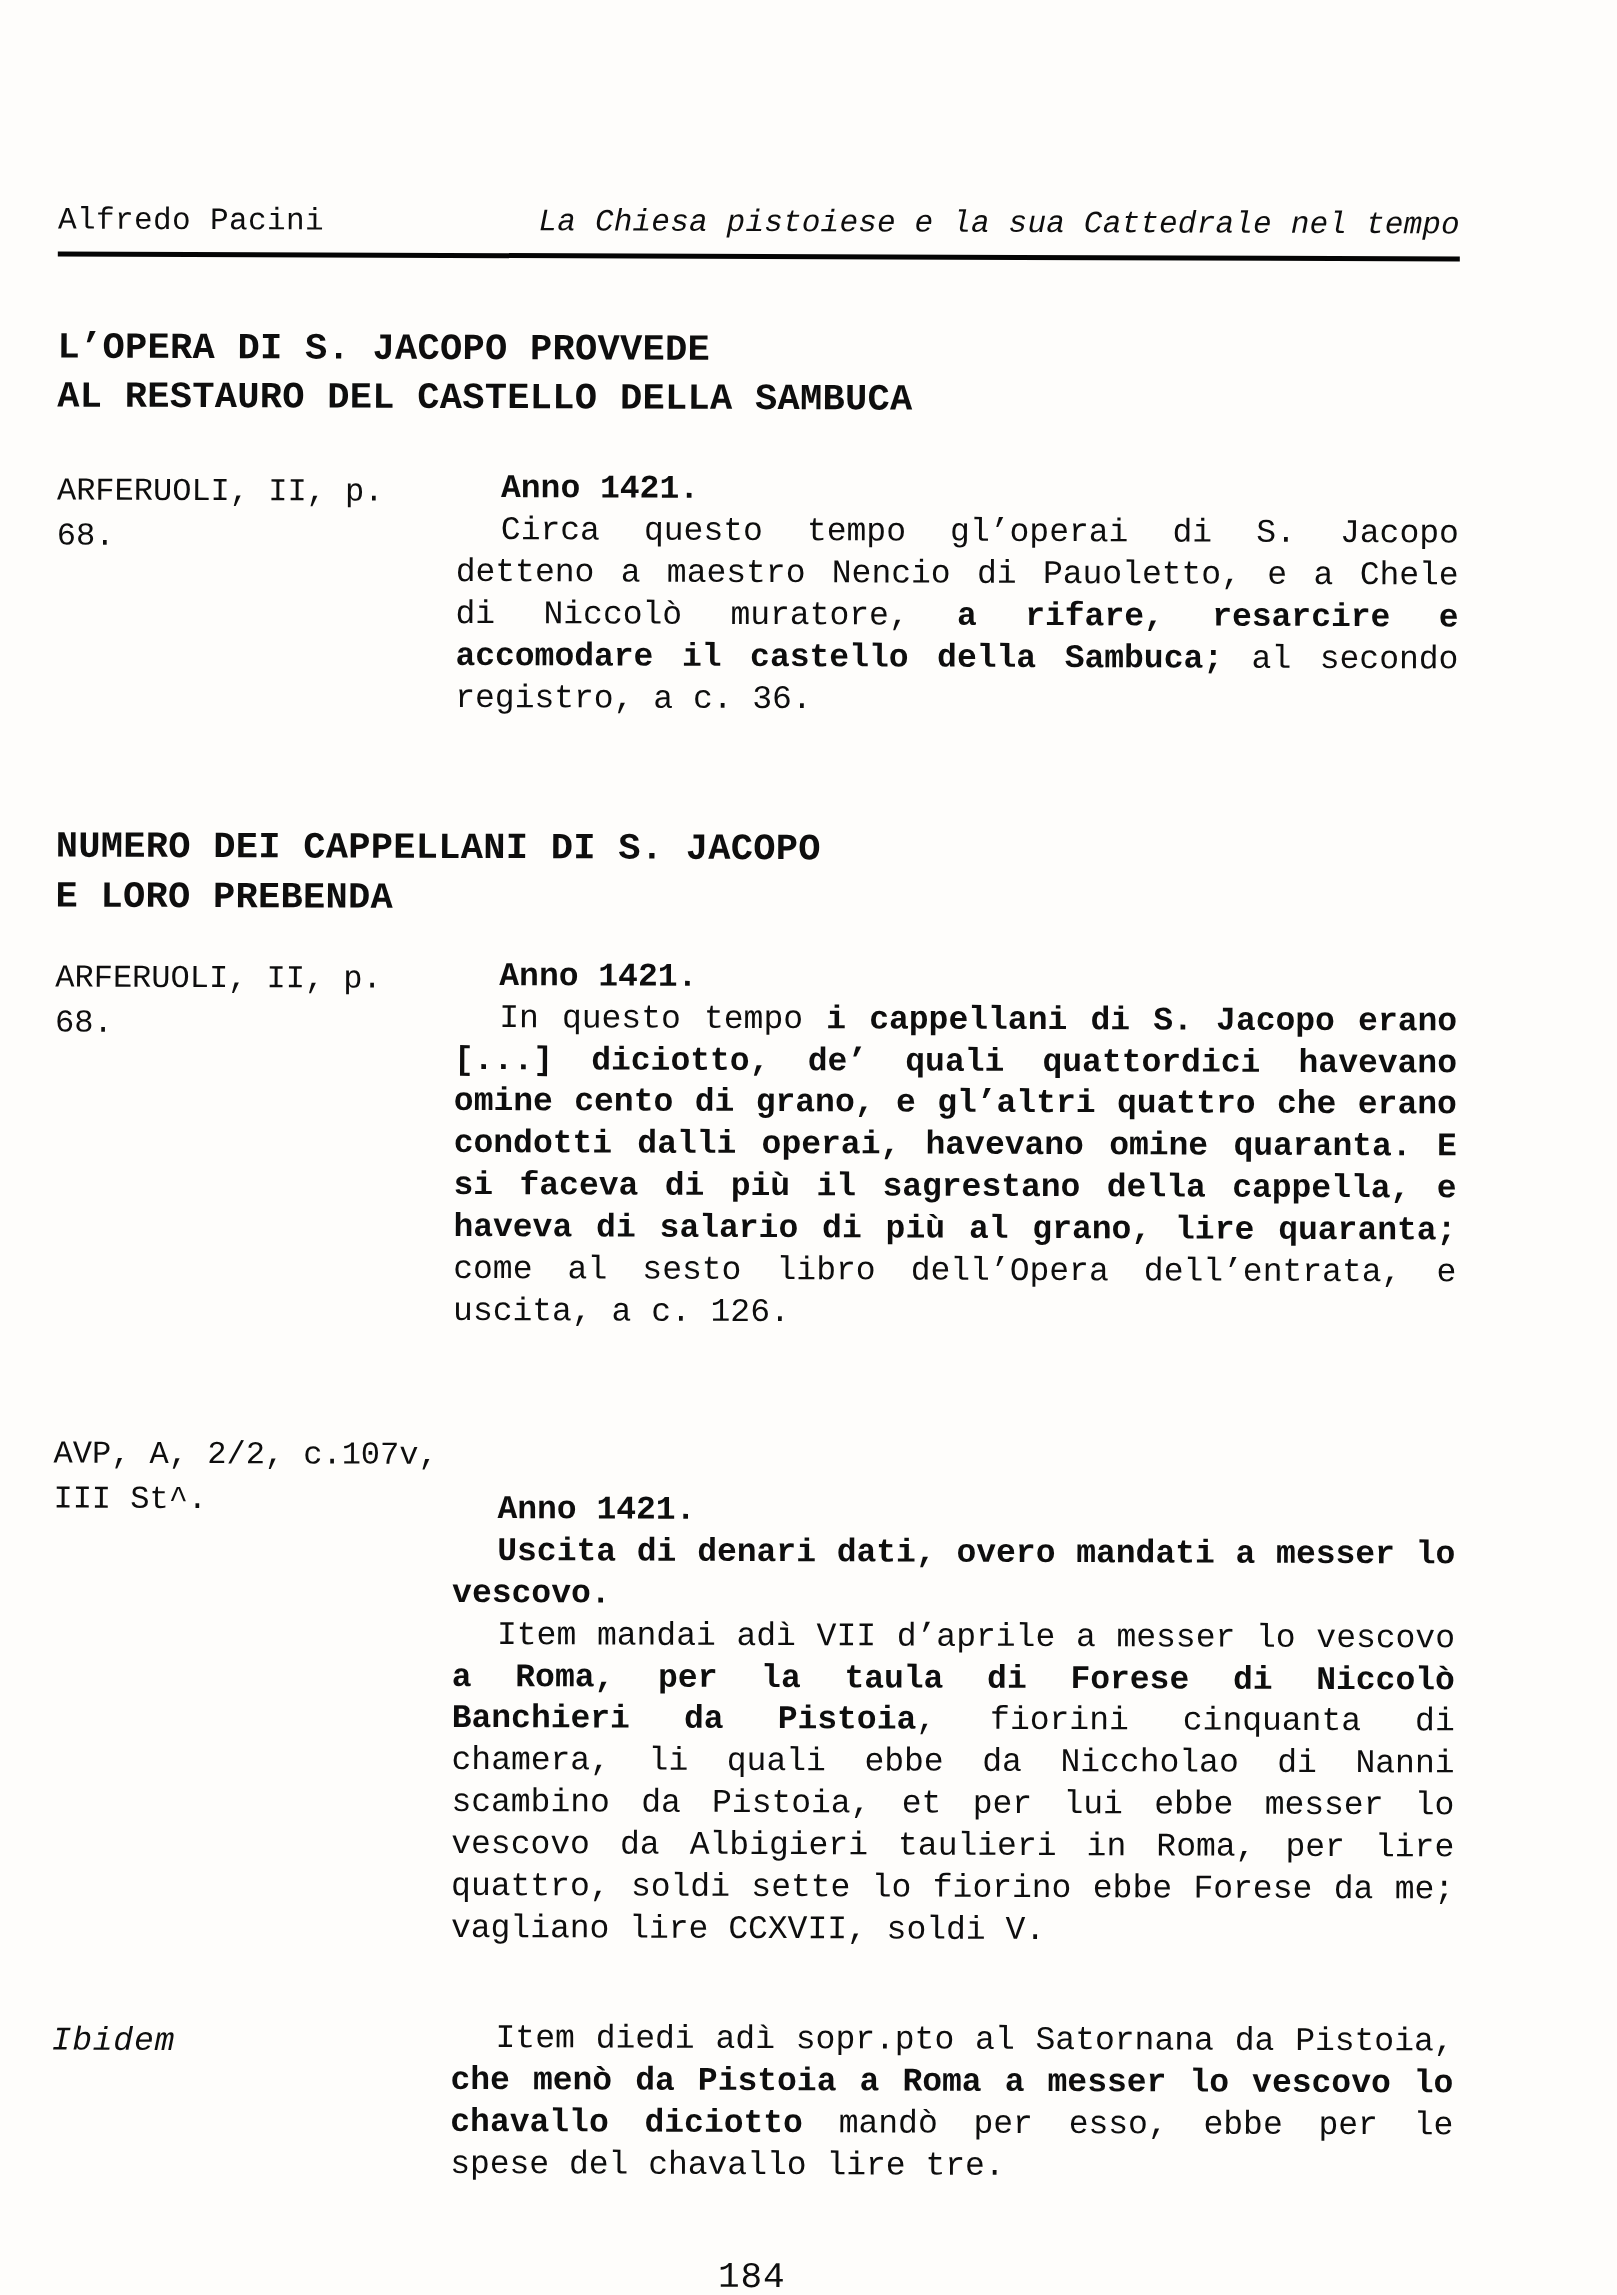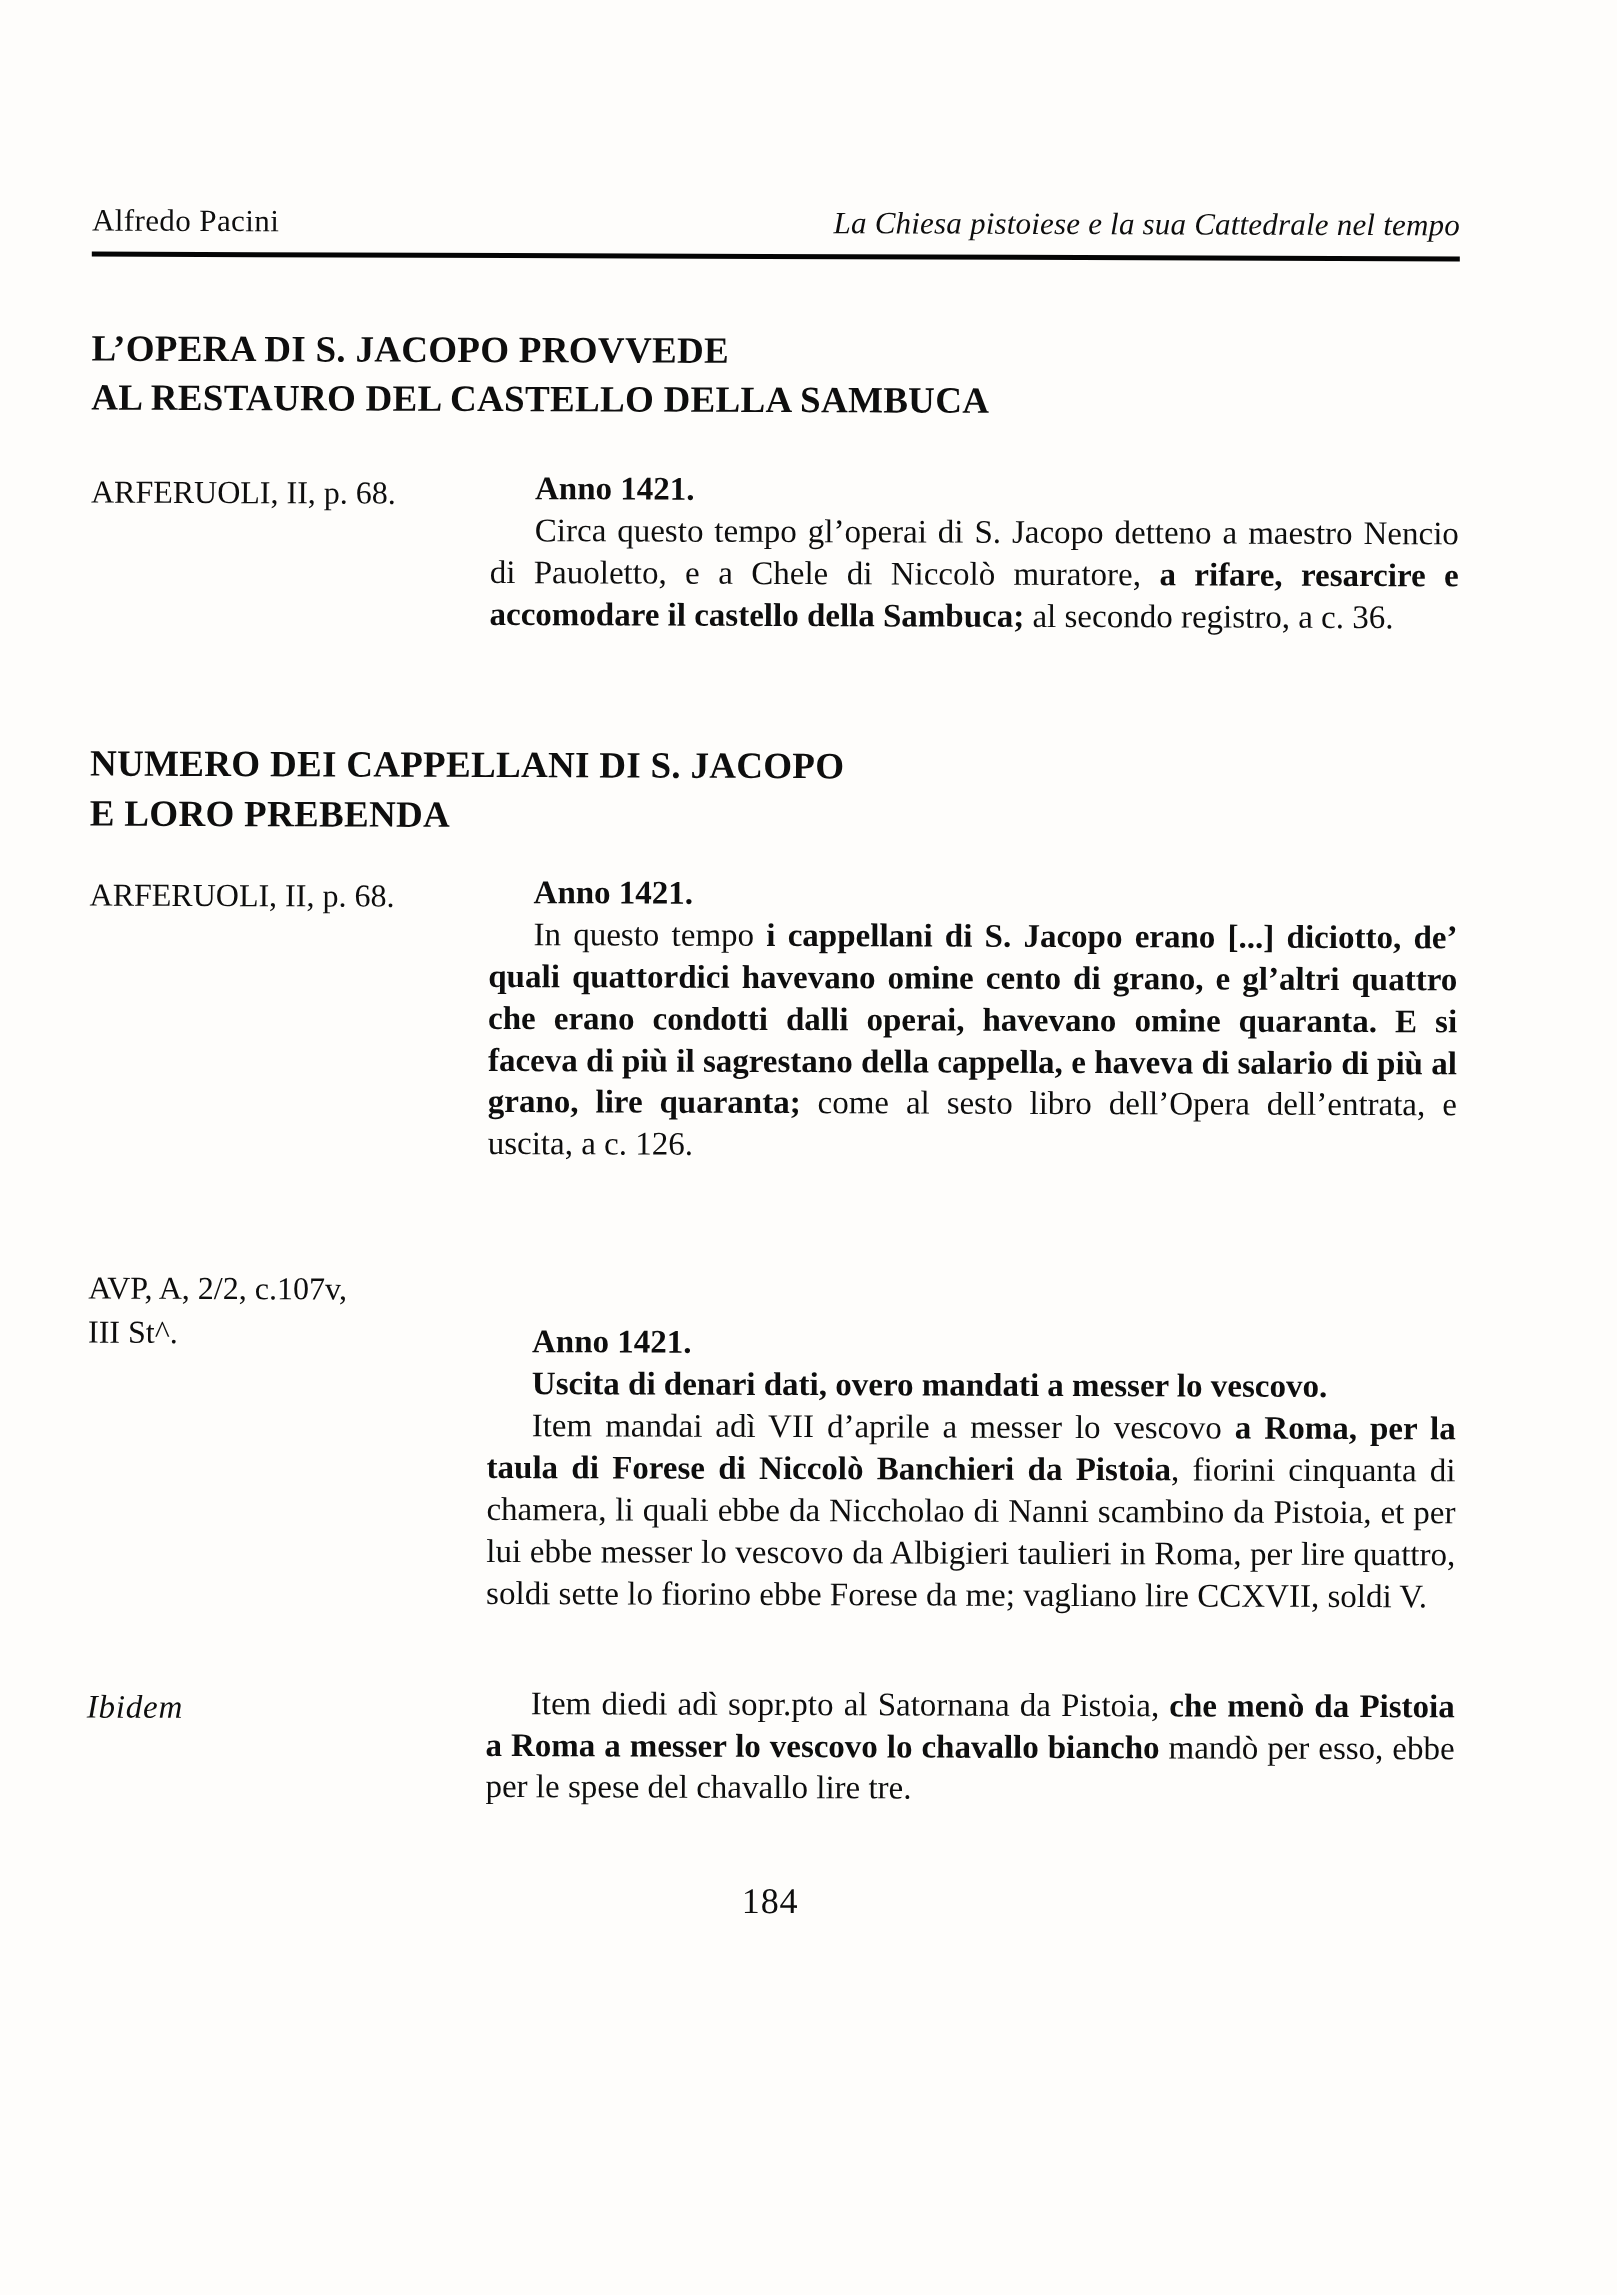--- a/index.html
+++ b/index.html
@@ -1,20 +1,20 @@
 <!DOCTYPE html>
 <html style="font-size:13px"><head>
 <meta charset="utf-8">
 <style>
   html,body{margin:0;padding:0;background:#ffffff;}
   .page{
     width:1618px;height:2295px;box-sizing:border-box;
     background:#fefdfb;color:#0e0e0e;
-    padding:205px 158px 0 92px;
-    font-family:Liberation Serif, serif;
+    padding:205px 158px 0 58px;
+    font-family:Liberation Mono, monospace;
     position:relative;overflow:hidden;
   }
   .content{transform:rotate(0.2deg);transform-origin:50% 0;}
   .running-header{display:flex;justify-content:space-between;align-items:baseline;font-size:31px;line-height:1.15;}
   .running-author{letter-spacing:0.4px;}
   .running-title{font-style:italic;letter-spacing:0.2px;}
   .header-rule{height:4.9px;background:#050505;margin-top:13px;}
   .section-heading{font-size:37px;font-weight:bold;line-height:1.35;letter-spacing:0.3px;margin:0;}
   .section-heading .hline{display:block;}
   #heading1{margin-top:67px;}
@@ -86,21 +86,21 @@
         <p class="subtitle">Uscita di denari dati, overo mandati a messer lo vescovo.</p>
         <p class="para"><span>Item mandai adì VII d’aprile a messer lo vescovo </span><b>a Roma, per la taula di Forese di Niccolò Banchieri da Pistoia</b><span>, fiorini cinquanta di chamera, li quali ebbe da Niccholao di Nanni scambino da Pistoia, et per lui ebbe messer lo vescovo da Albigieri taulieri in Roma, per lire quattro, soldi sette lo fiorino ebbe Forese da me; vagliano lire CCXVII, soldi V.</span></p>
       </div>
     </section>
 
     <section class="entry" id="entry4">
       <div class="margin-note margin-note-italic">
         <span class="src-line">Ibidem</span>
       </div>
       <div class="body-col">
-        <p class="para"><span>Item diedi adì sopr.pto al Satornana da Pistoia, </span><b>che menò da Pistoia a Roma a messer lo vescovo lo chavallo biancho</b><span> mandò per esso, ebbe per le spese del chavallo lire tre.</span></p>
+        <p class="para"><span>Item diedi adì sopr.pto al Satornana da Pistoia, </span><b>che menò da Pistoia a Roma a messer lo vescovo lo chavallo diciotto</b><span> mandò per esso, ebbe per le spese del chavallo lire tre.</span></p>
       </div>
     </section>
 
     <div class="page-number">184</div>
 
   </div>
 </div>
 
 
 </body></html>

